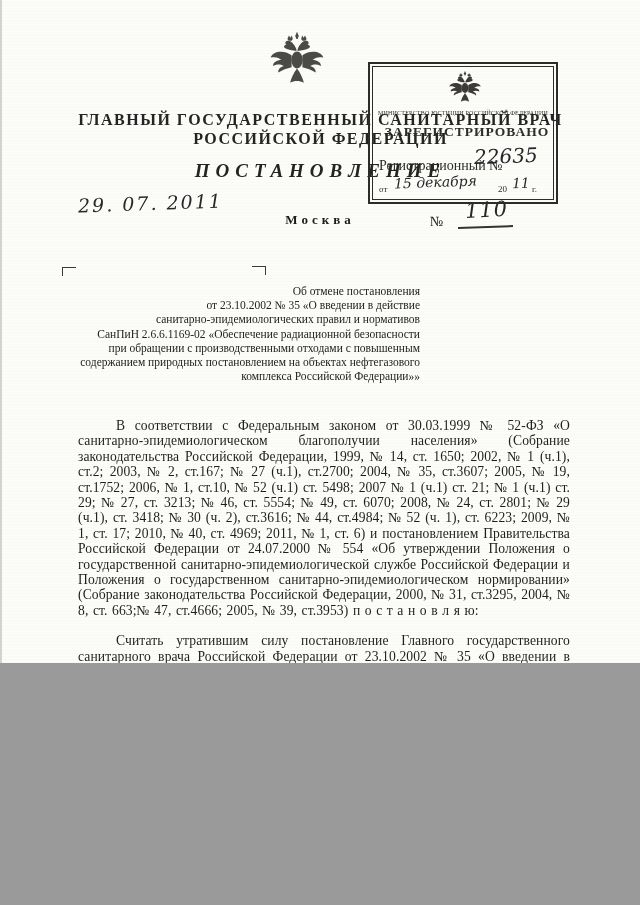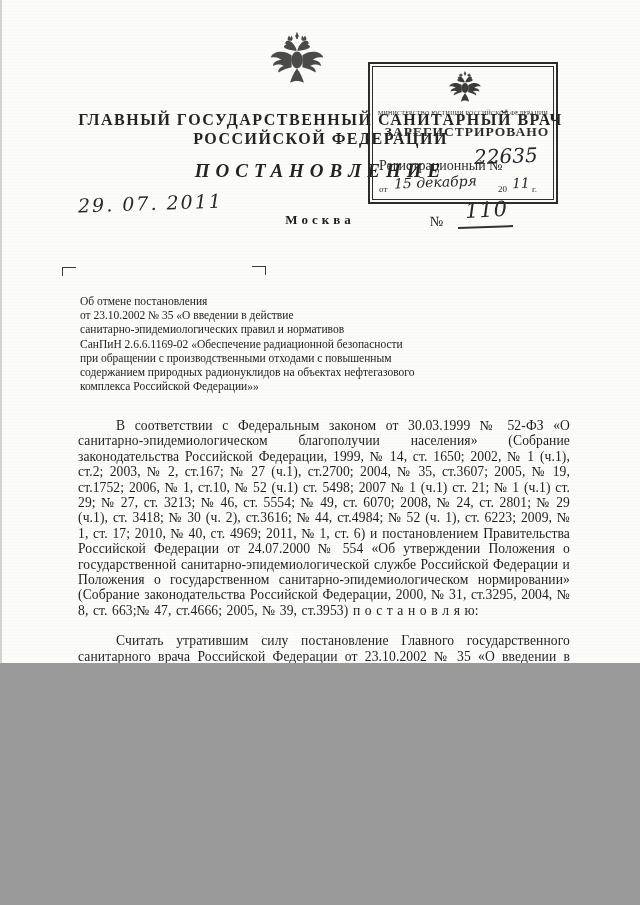--- a/index.html
+++ b/index.html
@@ -42,21 +42,21 @@
   .reg-from{ left:9px; top:120px; font-size:9px; color:#2e2c2a;text-align:right; }
   .reg-daymonth{ left:24px; top:110px; font-size:14px; transform:rotate(-2deg); }
   .reg-yearprefix{ left:128px; top:120px; font-size:9px; color:#2e2c2a; }
   .reg-year{ left:142px; top:111px; font-size:14px; transform:rotate(-2deg); }
   .reg-yearsuffix{ left:162px; top:120px; font-size:9px; color:#2e2c2a; }
 
   
   .corner-mark{ width:14px; height:9px; border-top:1.5px solid #3a3a3a; }
   .corner-left{ border-left:1.5px solid #3a3a3a; }
   .corner-right{ border-right:1.5px solid #3a3a3a; }
-  .subject{ left:80px; top:294px; width:340px; font-size:11.5px; line-height:14.2px; color:#222; }
+  .subject{ left:80px; top:284px; width:340px; font-size:11.5px; line-height:14.2px; color:#222;text-align:right; }
 
   
   .body-text{ left:78px; top:402px; width:492px; font-size:13.6px; line-height:15.4px;
     text-align:justify; letter-spacing:.1px; word-spacing:1px; color:#1e1e1e; }
   .body-text p{ text-indent:38px;margin-top:16px; }
   .body-text p + p{ margin-top:15px; }
 
   .sig-name{ left:470px; top:811px; font-size:19px; color:#1e1e1e; }
 
   
@@ -128,21 +128,21 @@
 
   <div class="abs corner-mark corner-left" style="left:62px; top:267px;"></div>
   <div class="abs corner-mark corner-right" style="left:252px; top:266px;"></div>
 
   <div class="abs subject">
     <div>Об отмене постановления</div>
     <div>от 23.10.2002 № 35 «О введении в действие</div>
     <div>санитарно-эпидемиологических правил и нормативов</div>
     <div>СанПиН 2.6.6.1169-02 «Обеспечение радиационной безопасности</div>
     <div>при обращении с производственными отходами с повышенным</div>
-    <div>содержанием природных радионуклидов на объектах нефтегазового</div>
+    <div>содержанием природных постановлением на объектах нефтегазового</div>
     <div>комплекса Российской Федерации»»</div>
   </div>
 
   <div class="abs body-text">
     <p>В соответствии с Федеральным законом от 30.03.1999 № 52-ФЗ «О санитарно-эпидемиологическом благополучии населения» (Собрание законодательства Российской Федерации, 1999, № 14, ст. 1650; 2002, № 1 (ч.1), ст.2; 2003, № 2, ст.167; № 27 (ч.1), ст.2700; 2004, № 35, ст.3607; 2005, № 19, ст.1752; 2006, № 1, ст.10, № 52 (ч.1) ст. 5498; 2007 № 1 (ч.1) ст. 21; № 1 (ч.1) ст. 29; № 27, ст. 3213; № 46, ст. 5554; № 49, ст. 6070; 2008, № 24, ст. 2801; № 29 (ч.1), ст. 3418; № 30 (ч. 2), ст.3616; № 44, ст.4984; № 52 (ч. 1), ст. 6223; 2009, № 1, ст. 17; 2010, № 40, ст. 4969; 2011, № 1, ст. 6) и постановлением Правительства Российской Федерации от 24.07.2000 № 554 «Об утверждении Положения о государственной санитарно-эпидемиологической службе Российской Федерации и Положения о государственном санитарно-эпидемиологическом нормировании» (Собрание законодательства Российской Федерации, 2000, № 31, ст.3295, 2004, № 8, ст. 663;№ 47, ст.4666; 2005, № 39, ст.3953) п о с т а н о в л я ю:</p>
     <p>Считать утратившим силу постановление Главного государственного санитарного врача Российской Федерации от 23.10.2002 № 35 «О введении в действие санитарно-эпидемиологических правил и нормативов СанПиН 2.6.6.1169-02 «Обеспечение радиационной безопасности при обращении с производственными отходами с повышенным содержанием природных радионуклидов на объектах нефтегазового комплекса Российской Федерации», утверждённые Главным государственным санитарным врачом Российской Федерации 16.10.2002 (зарегистрировано в Министерстве юстиции Российской Федерации 29.11.2002, регистрационный № 3978)</p>
   </div>
 
   <svg class="abs seal" width="166" height="166" viewBox="0 0 170 170">
     <g fill="none" stroke="currentColor">

